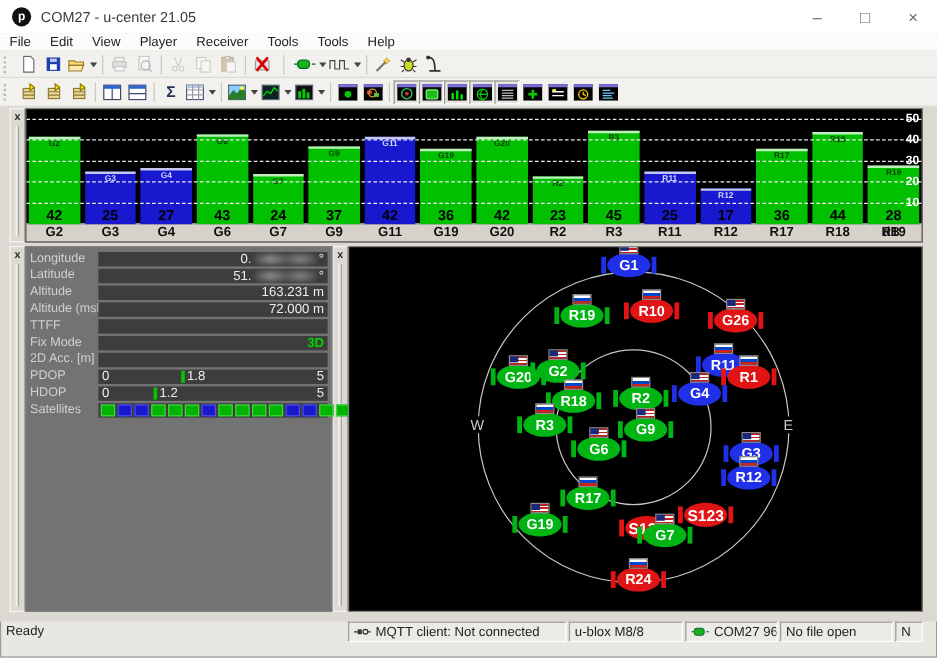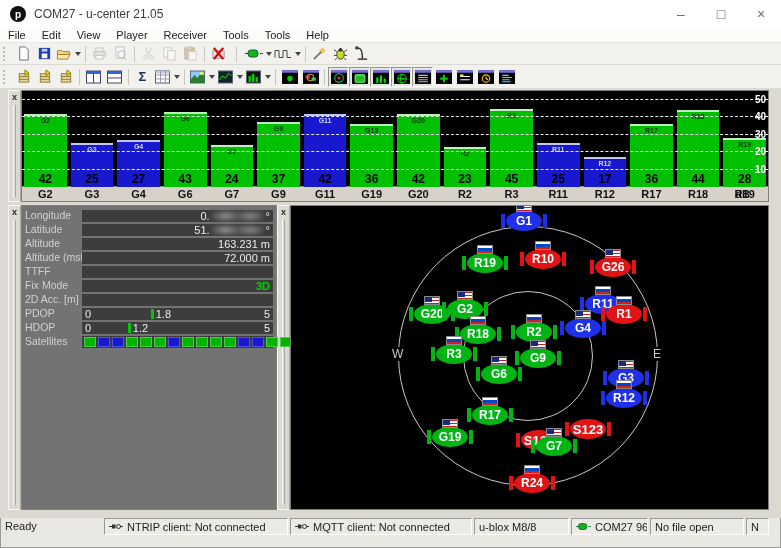--- a/index.html
+++ b/index.html
@@ -738,30 +738,20 @@
     <div class="sat" style="left: 217px; top: 267px;">
       <span class="flag ru"></span>
       <span class="tick l" style="background:#e01414"></span>
       <span class="oval" style="background:#e01414">R24</span>
       <span class="tick r" style="background:#e01414"></span>
     </div>
   </div>
 
 <div class="statusbar" id="statusbar">
   <span class="sready">Ready</span>
-<div class="sfield" style="left: 104px; width: 184px;">
-      <span style="display:flex">
-        <svg width="14" height="9" viewBox="0 0 14 9">
-          <path d="M0 4.5h3M11 4.5h3" stroke="#333"></path>
-          <rect x="3" y="2.5" width="3.5" height="4" fill="#333"></rect>
-          <circle cx="9.5" cy="4.5" r="2" fill="none" stroke="#333"></circle>
-        </svg>
-      </span>
-      <span>NTRIP client: Not connected</span>
-    </div>
     <div class="sfield" style="left: 290px; width: 182px;">
       <span style="display:flex">
         <svg width="14" height="9" viewBox="0 0 14 9">
           <path d="M0 4.5h3M11 4.5h3" stroke="#333"></path>
           <rect x="3" y="2.5" width="3.5" height="4" fill="#333"></rect>
           <circle cx="9.5" cy="4.5" r="2" fill="none" stroke="#333"></circle>
         </svg>
       </span>
       <span>MQTT client: Not connected</span>
     </div>

